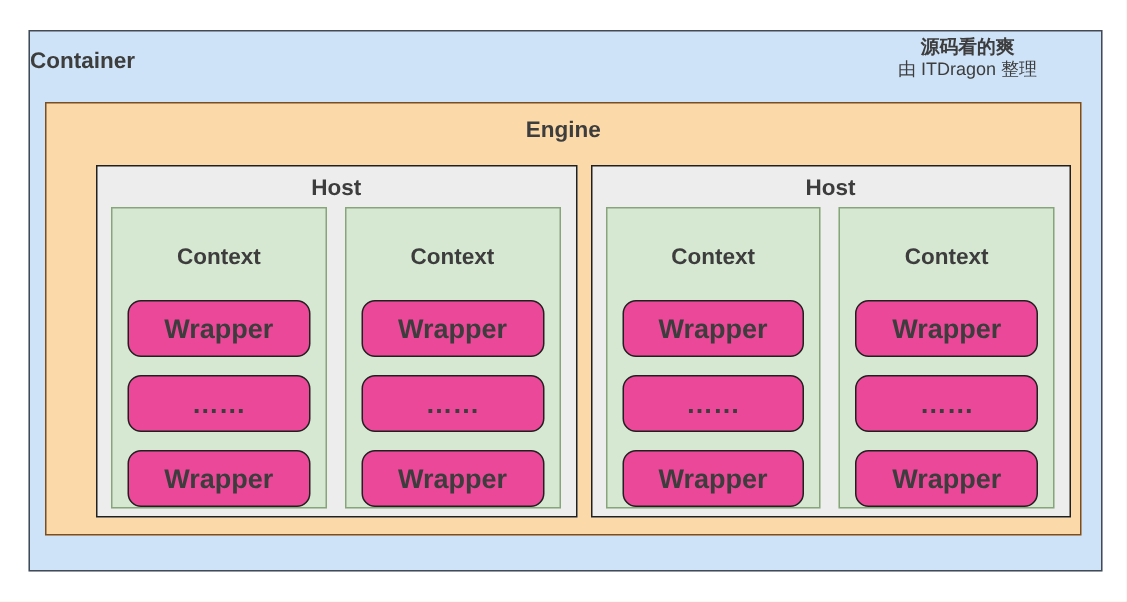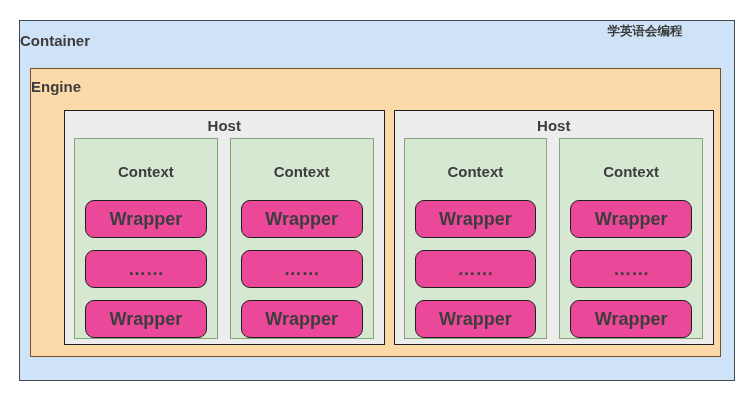--- a/index.html
+++ b/index.html
@@ -41,21 +41,21 @@
     position: absolute;
     left: 10px; top: 47px;
     width: 691px; height: 289px;
     background: #fbd9a9;
     border: 1.3px solid #7a4e22;
     box-sizing: border-box;
   }
   .engine-title {
     position: absolute;
     left: 0; right: 0; top: 9px;
-    text-align: left;
+    text-align: center;
     font-weight: 700;
     font-size: 15px;
   }
   .hosts-row {
     position: absolute;
     left: 8px; right: 6px; top: 41px; bottom: 11px;
     display: flex;
     gap: 9px;
     margin-left: 25px;
   }
@@ -111,21 +111,22 @@
   }
 </style>
 </head>
 <body>
 
 <div class="page">
   <div class="container-box">
     <div class="container-title">Container</div>
 
     <div class="watermark">
-      <div class="wm-bold">学英语会编程</div>
+      <div class="wm-bold">源码看的爽</div>
+      <div>由 ITDragon 整理</div>
     </div>
 
     <div class="engine-box">
       <div class="engine-title">Engine</div>
 
       <div class="hosts-row">
 
         <div class="host-box">
           <div class="host-title">Host</div>
           <div class="contexts-row">

